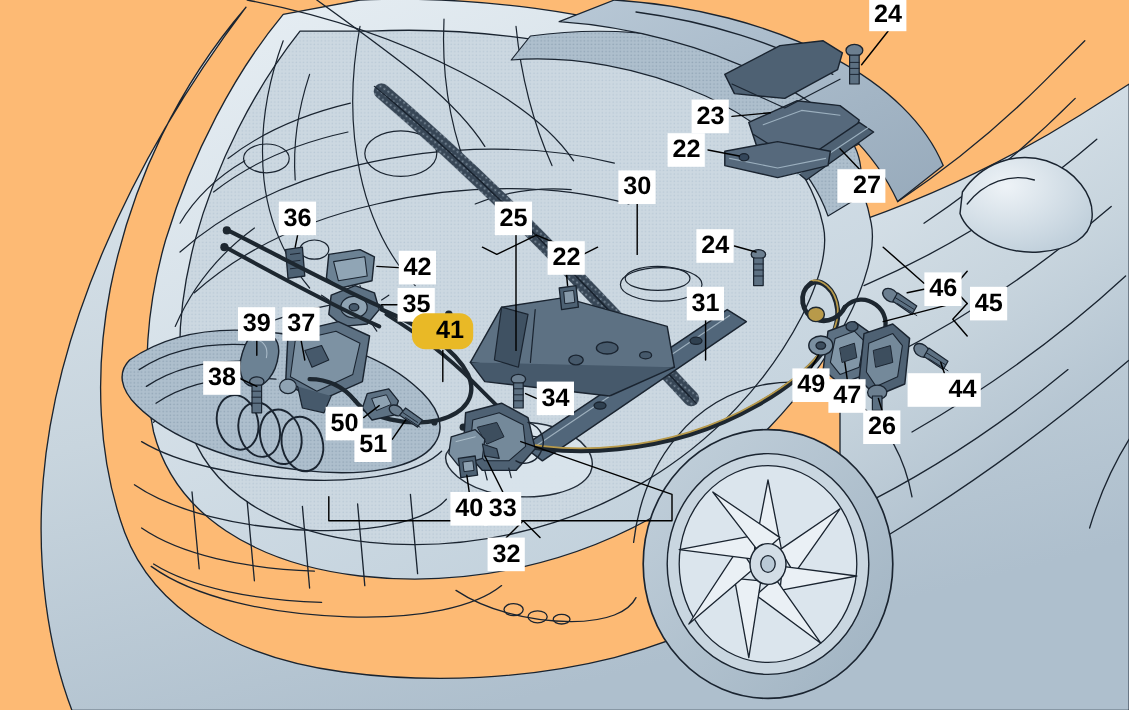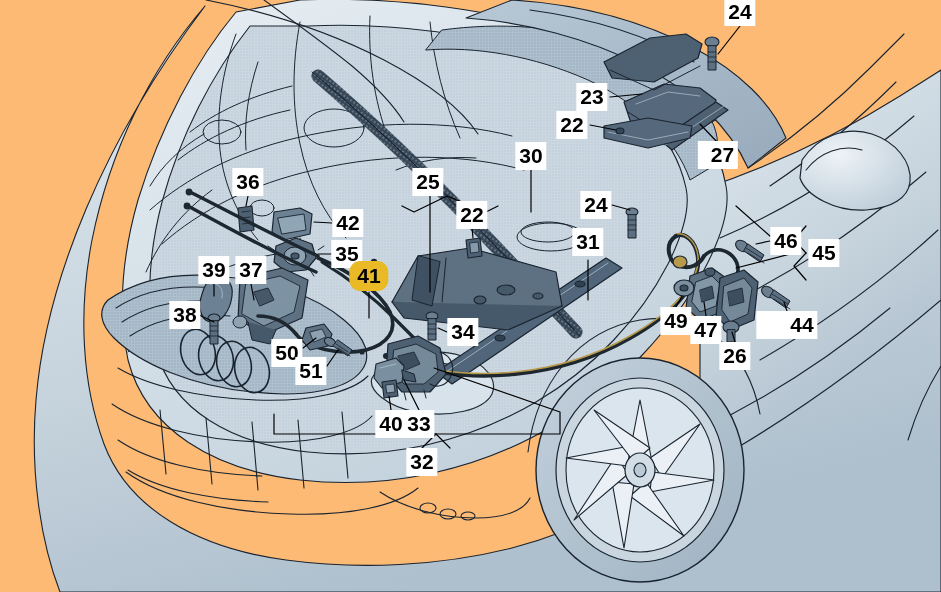--- a/index.html
+++ b/index.html
@@ -5,21 +5,21 @@
   html,body{margin:0;padding:0;background:#ffffff;}
   body{width:941px;height:592px;overflow:hidden;
        font-family:"Liberation Sans",sans-serif;}
   #stage{position:relative;width:941px;height:592px;background:#fdba74;}
   #art{position:absolute;left:0;top:0;width:941px;height:592px;}
   .lbl{position:absolute;background:#ffffff;color:#000000;
        font-family:"Liberation Sans",sans-serif;font-weight:bold;
        font-size:21px;line-height:21px;letter-spacing:0px;
        padding:3px 4px 4px 4px;text-align:center;
        transform:translate(-50%,-50%);white-space:nowrap;}
-  .lbl.hl{background:#E9B926;border-radius:11px;padding:4px 8px 5px 8px;}
+  .lbl.hl{background:#E9B926;border-radius:11px;padding:4px 8px 5px 20px;}
 </style>
 </head>
 <body>
 
 <div id="stage">
 
   <svg id="art" viewBox="0 0 941 592" xmlns="http://www.w3.org/2000/svg">
     <defs>
       <pattern id="halftone" width="3" height="3" patternUnits="userSpaceOnUse">
         <rect width="3" height="3" fill="#ccd8e1"></rect>
@@ -447,21 +447,21 @@
       <div class="lbl" style="left: 740px; top: 12px;">24</div>
       <div class="lbl" style="left: 592px; top: 97px;">23</div>
       <div class="lbl" style="left: 572px; top: 125px;">22</div>
       <div class="lbl" style="left: 718px; top: 155px; padding-left: 13px;">27</div>
       <div class="lbl" style="left: 531px; top: 156px;">30</div>
       <div class="lbl" style="left: 248px; top: 182px;">36</div>
       <div class="lbl" style="left: 428px; top: 182px;">25</div>
       <div class="lbl" style="left: 596px; top: 205px;">24</div>
       <div class="lbl" style="left: 348px; top: 223px;">42</div>
       <div class="lbl" style="left: 472px; top: 215px;">22</div>
-      <div class="lbl" style="left: 588px; top: 242px;">31</div>
+      <div class="lbl" style="left: 588px; top: 253px;">31</div>
       <div class="lbl" style="left: 786px; top: 241px;">46</div>
       <div class="lbl" style="left: 824px; top: 253px;">45</div>
       <div class="lbl" style="left: 347px; top: 254px;">35</div>
       <div class="lbl" style="left: 214px; top: 270px;">39</div>
       <div class="lbl" style="left: 251px; top: 270px;">37</div>
       <div class="lbl hl" style="left: 369px; top: 276px;">41</div>
       <div class="lbl" style="left: 185px; top: 315px;">38</div>
       <div class="lbl" style="left: 676px; top: 321px;">49</div>
       <div class="lbl" style="left: 706px; top: 330px;">47</div>
       <div class="lbl" style="left: 787px; top: 325px; padding-left: 34px;">44</div>

